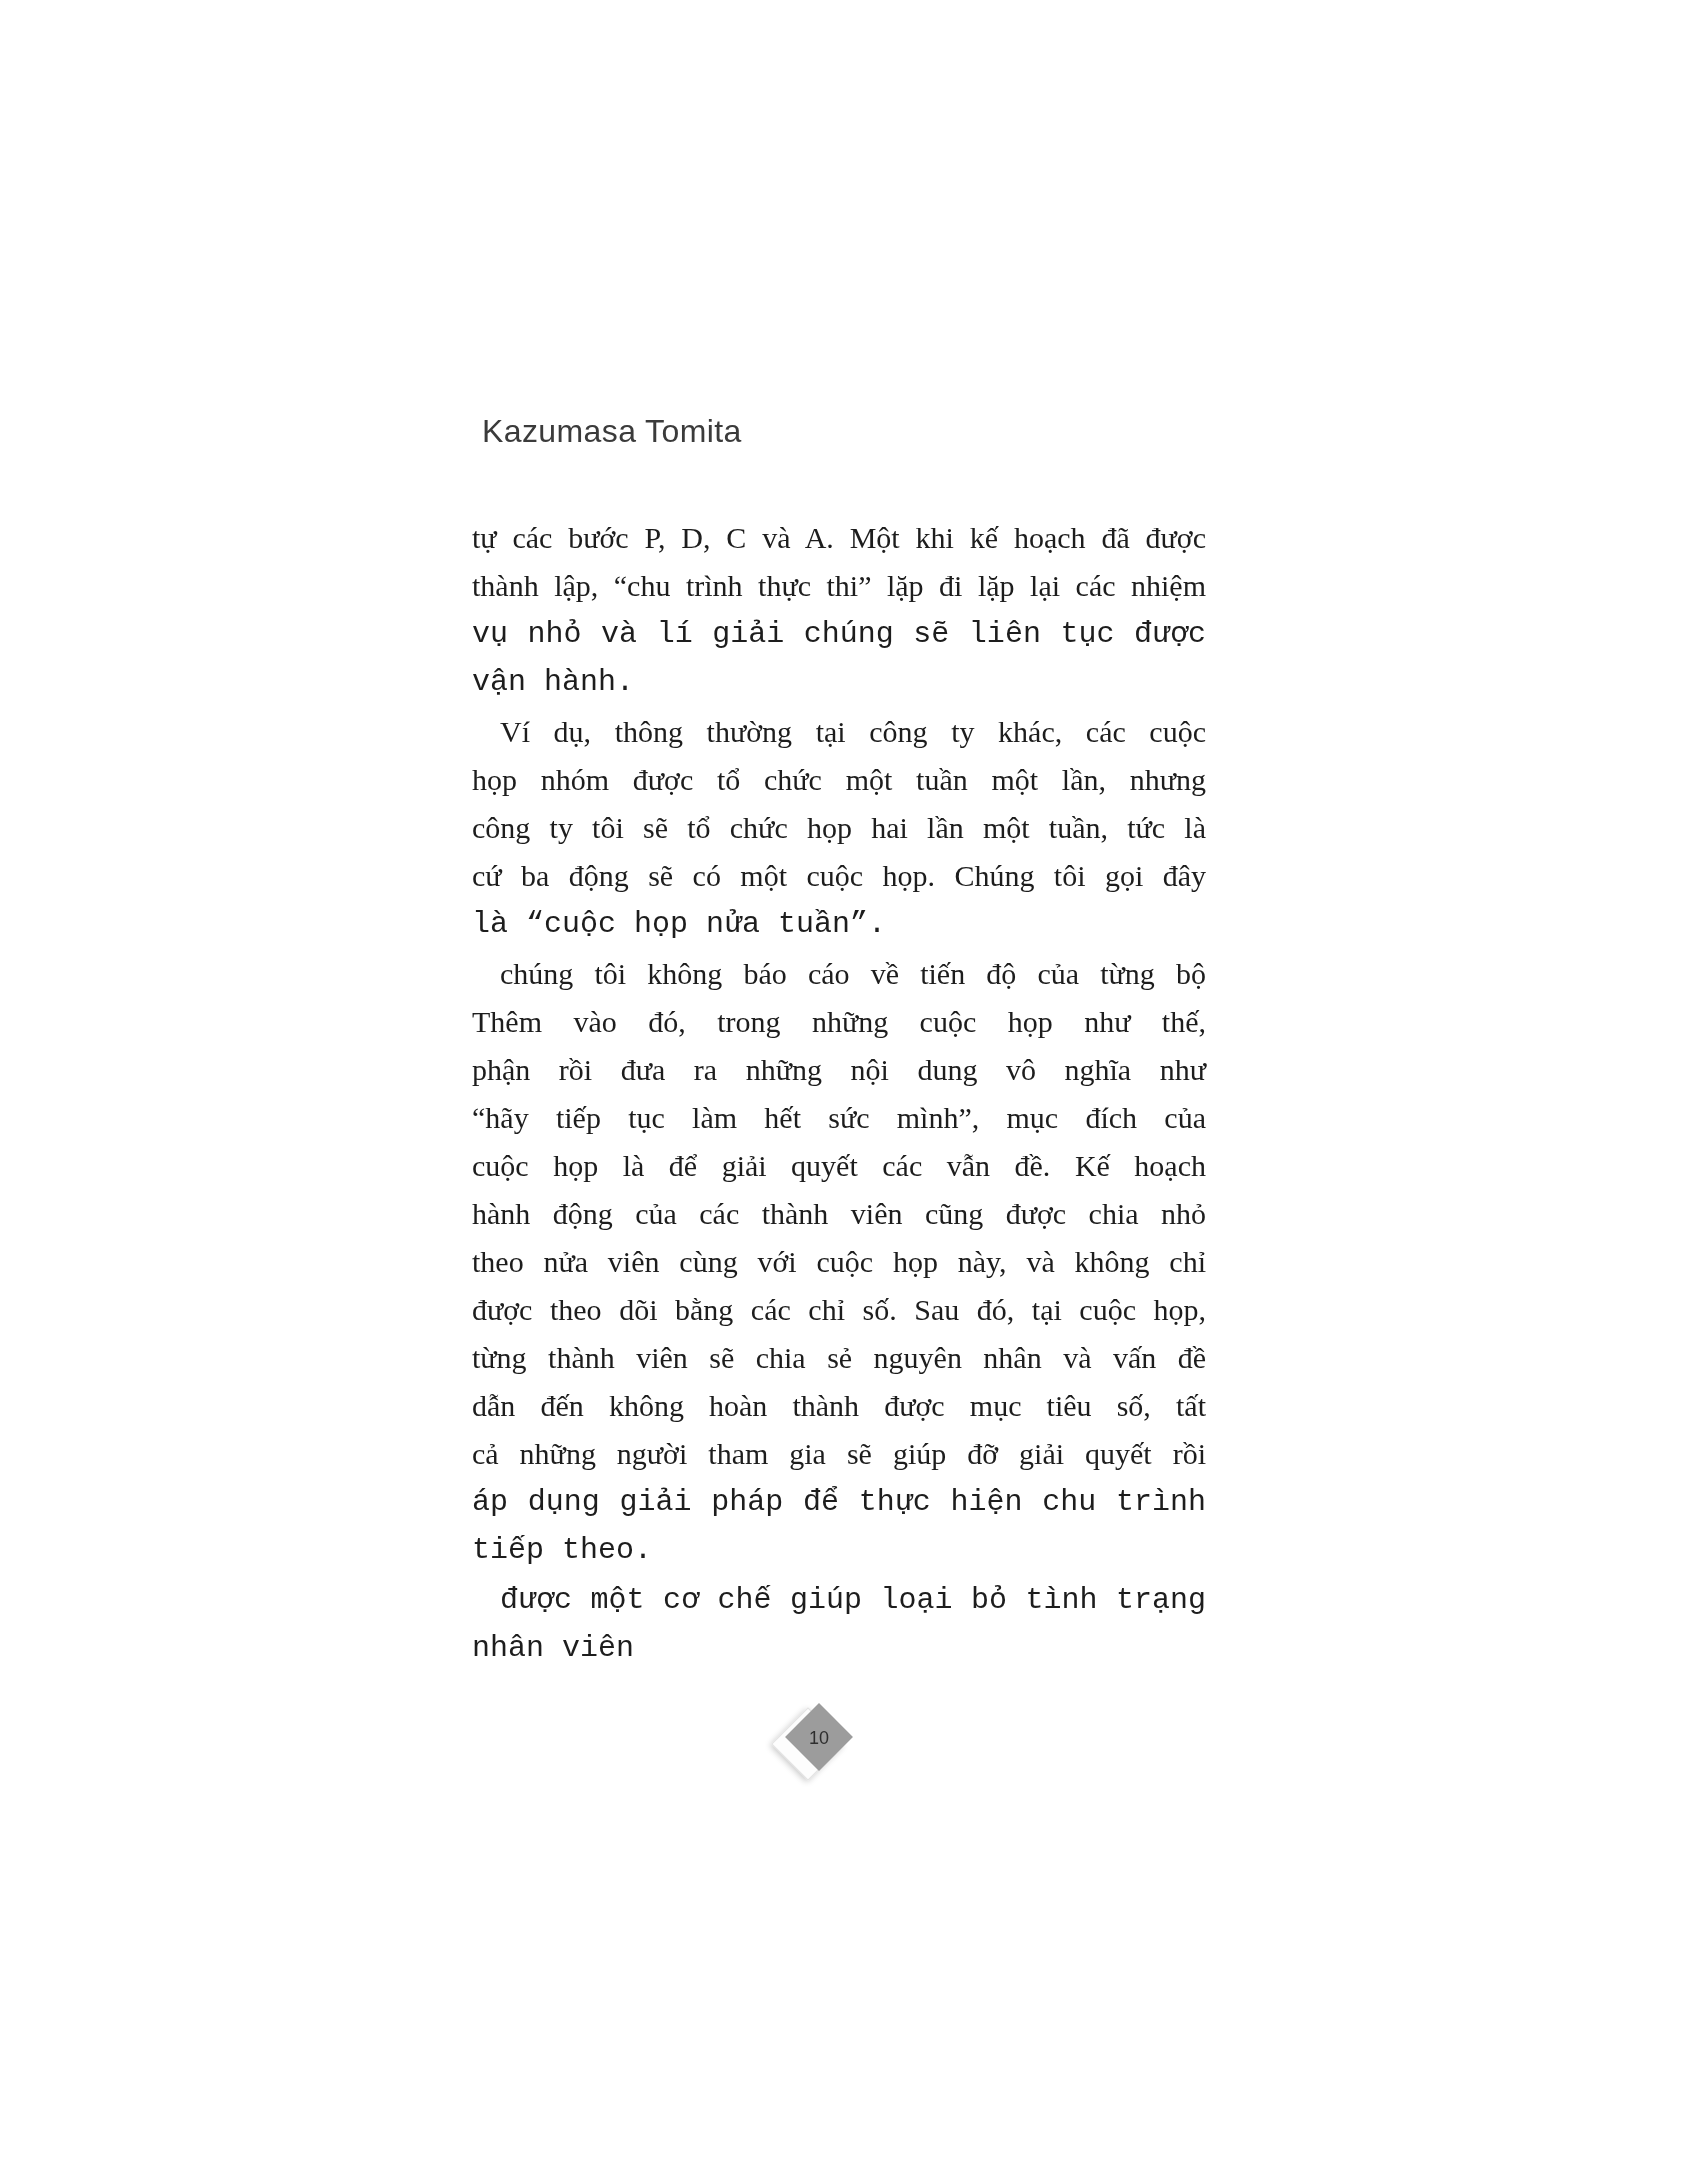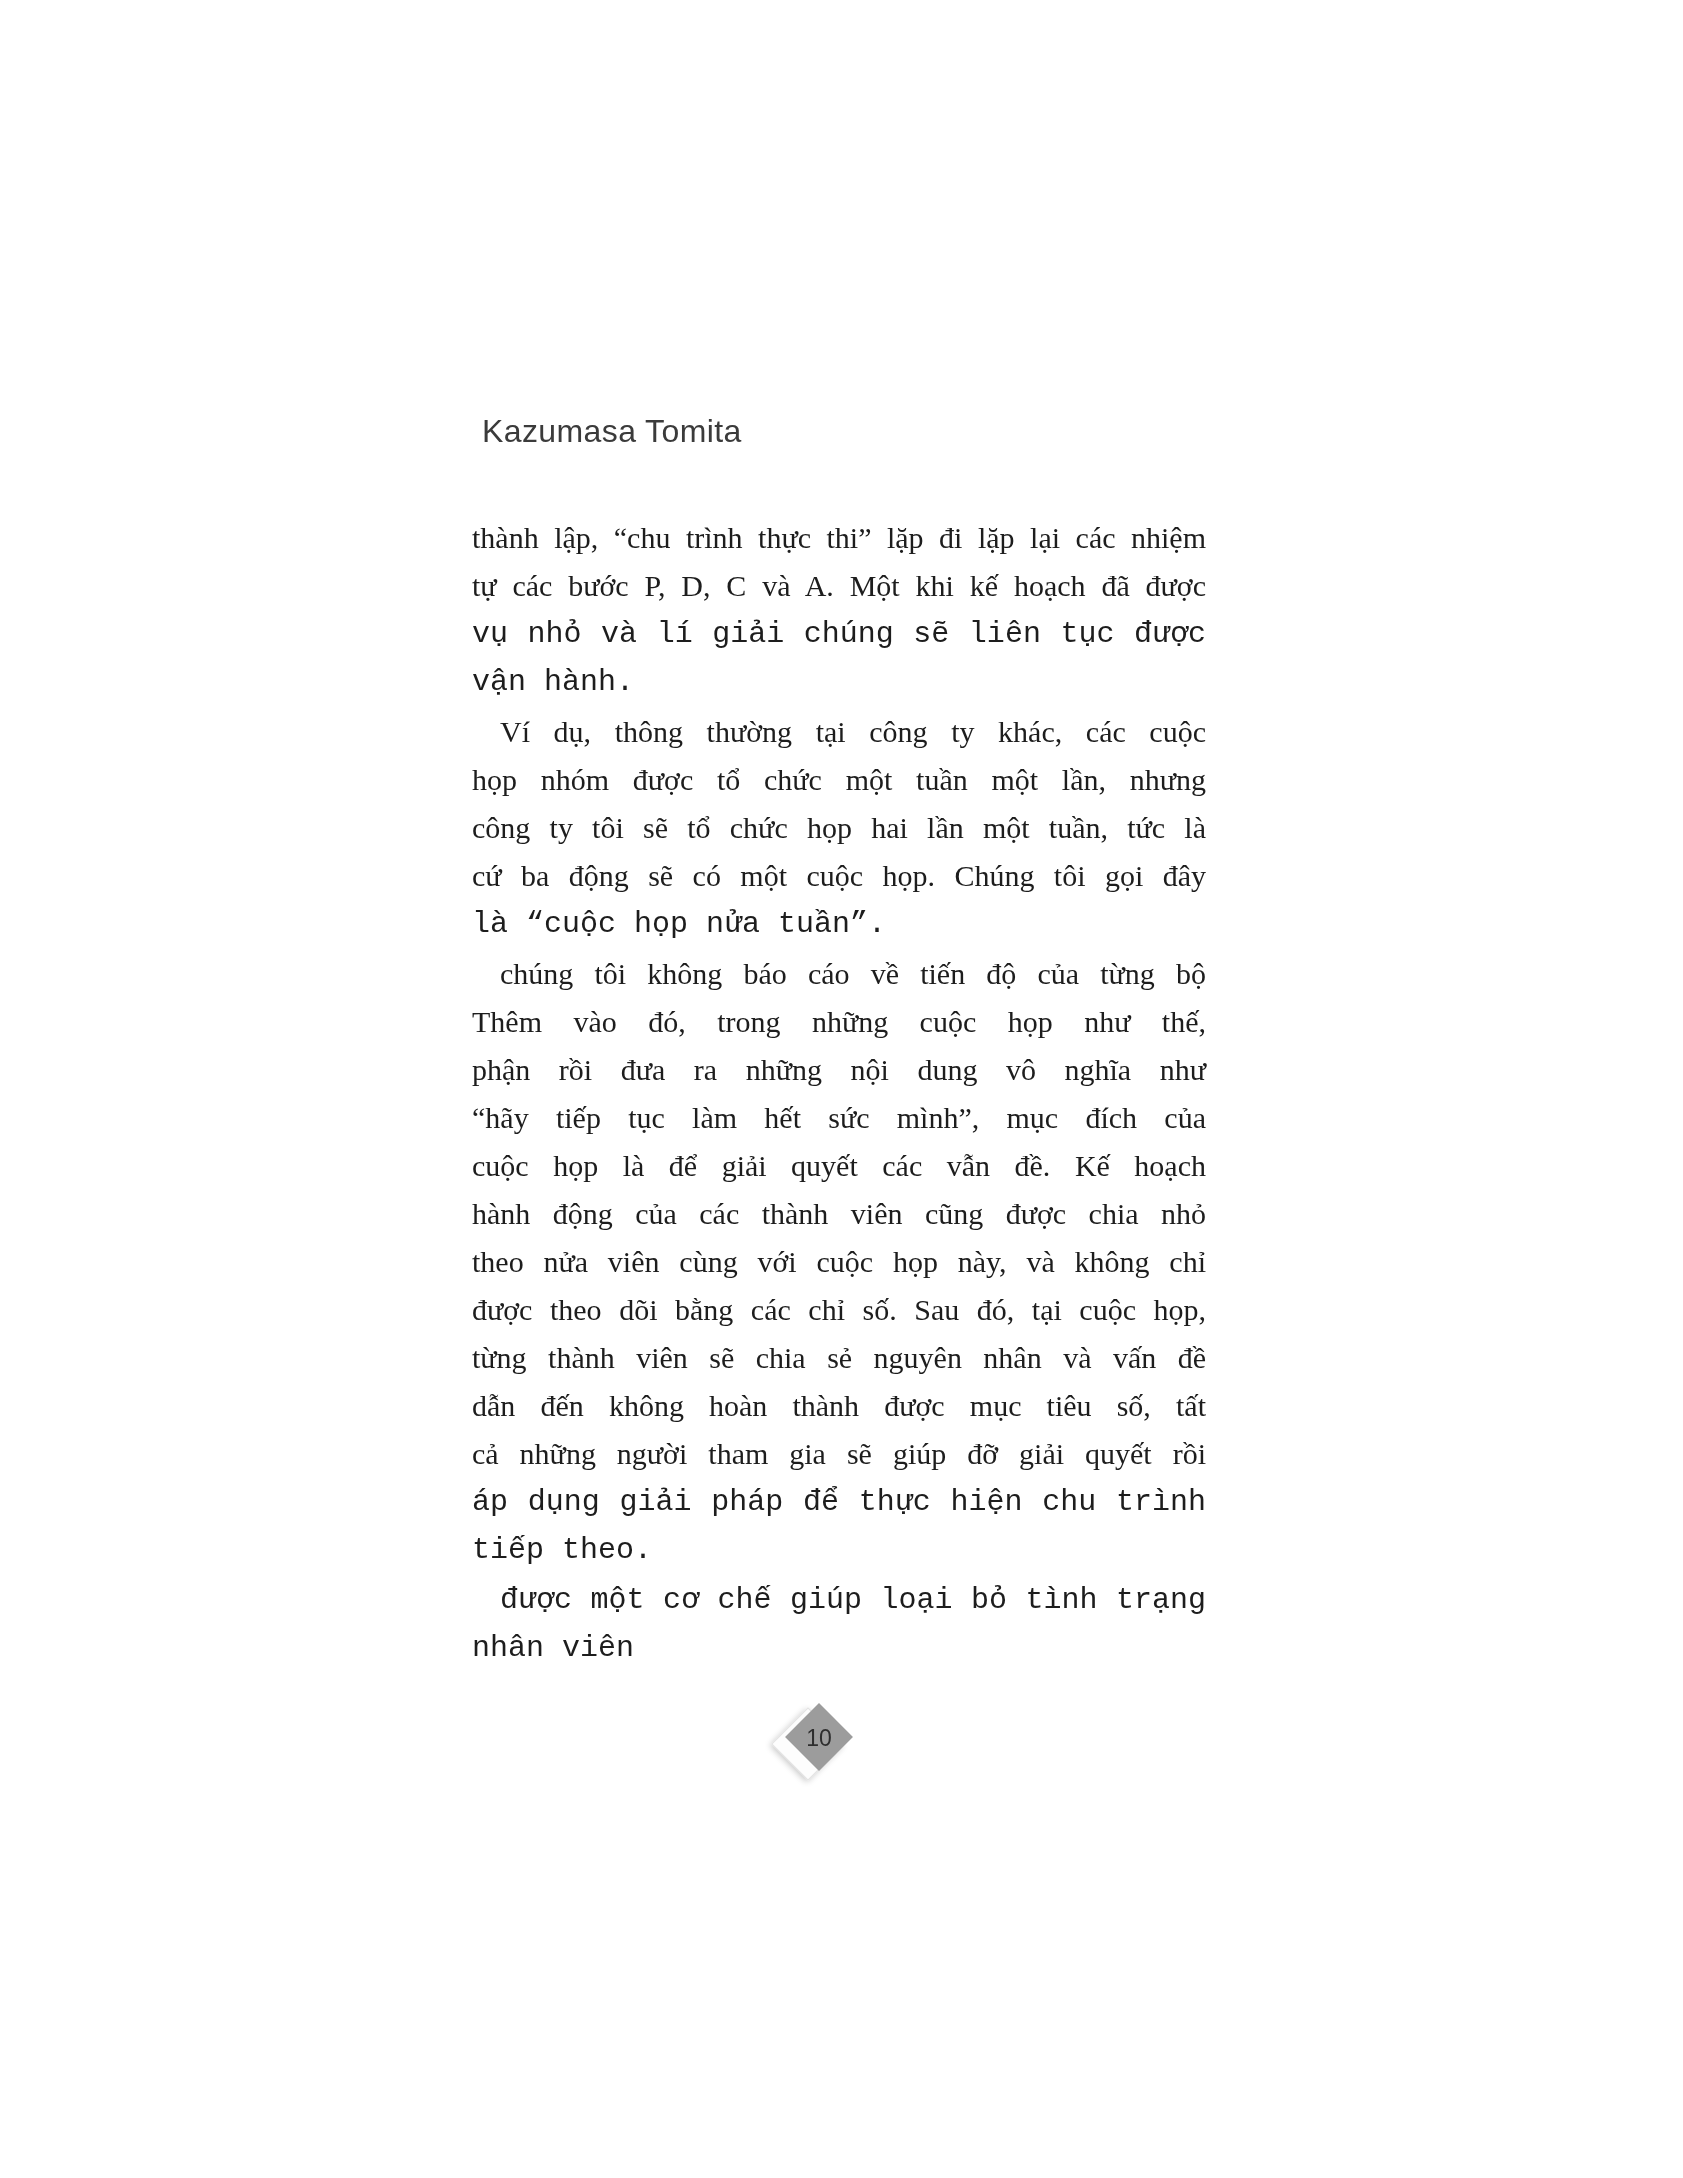--- a/index.html
+++ b/index.html
@@ -74,35 +74,35 @@
     height: 48px;
     transform: translate(-50%, -50%) rotate(45deg);
     background: var(--diamond-fill, #9c9c9c);
   }
   .pageno-text {
     position: absolute;
     left: 0;
     top: 1px;
     transform: translate(-50%, -50%);
     font-family: "Liberation Sans", sans-serif;
-    font-size: 23px;
+    font-size: 18px;
     color: var(--pageno-color, #2e2e2e);
   }
 </style>
 </head>
 <body>
 
 <div class="page">
 
   <div class="running-head">Kazumasa Tomita</div>
 
   <div class="text-block">
       <div class="para">
+        <div class="line">tự các bước P, D, C và A. Một khi kế hoạch đã được</div>
         <div class="line">thành lập, “chu trình thực thi” lặp đi lặp lại các nhiệm</div>
-        <div class="line">tự các bước P, D, C và A. Một khi kế hoạch đã được</div>
         <div class="line last">vụ nhỏ và lí giải chúng sẽ liên tục được vận hành.</div>
       </div>
       <div class="para indent">
         <div class="line">Ví dụ, thông thường tại công ty khác, các cuộc</div>
         <div class="line">họp nhóm được tổ chức một tuần một lần, nhưng</div>
         <div class="line">công ty tôi sẽ tổ chức họp hai lần một tuần, tức là</div>
         <div class="line">cứ ba động sẽ có một cuộc họp. Chúng tôi gọi đây</div>
         <div class="line last">là “cuộc họp nửa tuần”.</div>
       </div>
       <div class="para indent">

